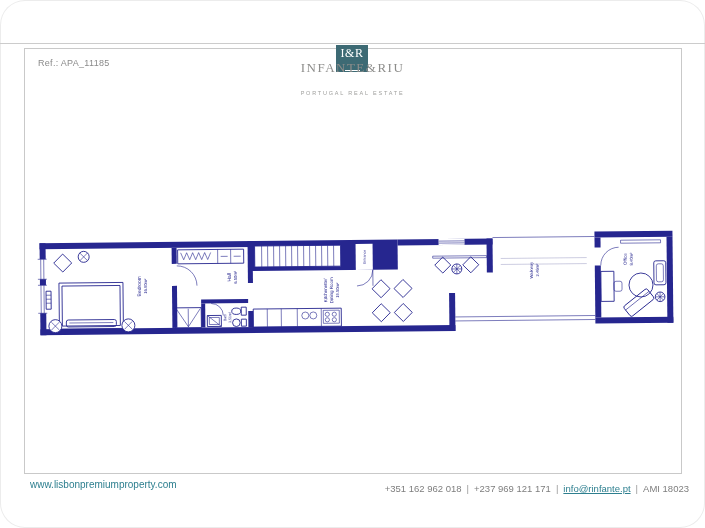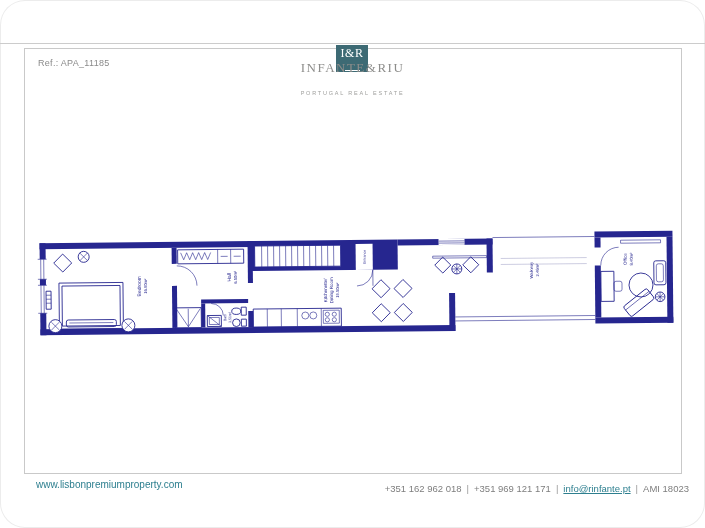--- a/index.html
+++ b/index.html
@@ -11,21 +11,21 @@
   .logo{position:absolute;left:0;top:0;width:705px;text-align:center;}
   .logo-square{position:absolute;left:336px;top:45px;width:32px;height:27px;background:var(--brand);
                display:flex;flex-direction:column;align-items:center;justify-content:center;gap:7px;}
   .logo-mono{color:#fff;font-family:"Liberation Serif",serif;font-size:12px;letter-spacing:.5px;}
   .logo-underline{width:15px;height:1px;background:#ffffff;margin-top:2px;}
   .logo-name{position:absolute;left:0;top:60px;width:705px;text-align:center;
              font-family:"Liberation Serif",serif;font-size:13px;color:#8d8d8b;letter-spacing:1.5px;}
   .logo-tagline{position:absolute;left:0;top:90px;width:705px;text-align:center;
                 font-size:5.5px;color:#a0a09e;letter-spacing:1.8px;}
   .plan{position:absolute;left:35px;top:226px;width:640px;height:122px;transform:rotate(-0.6deg);}
-  .footer-web{position:absolute;left:30px;top:479px;font-size:10px;color:var(--link);text-decoration:none;margin-left:6px;}
+  .footer-web{position:absolute;left:30px;top:479px;font-size:10px;color:var(--link);text-decoration:none;}
   .footer-contact{position:absolute;right:16px;top:483px;font-size:9.5px;color:#7e7e7e;}
   .footer-contact .sep{margin:0 5px;color:#9a9a9a;}
   .footer-contact .email{color:var(--link);text-decoration:underline;text-align:right;}
   
   .w{fill:var(--wall);}
   .wh{fill:#ffffff;}
   .f{fill:none;stroke:var(--wall);stroke-width:0.9;}
   .fw{fill:#ffffff;stroke:var(--wall);stroke-width:0.9;}
   .thin{fill:none;stroke:var(--wall);stroke-width:0.6;}
   .faint{fill:none;stroke:#9a9ac2;stroke-width:0.5;}
@@ -218,16 +218,16 @@
       <text class="lbl t42" transform="rotate(-90 504 46)" x="504" y="46">2.46m²</text>
 
       <text class="lbl t45" transform="rotate(-90 592 36)" x="592" y="36">Office</text>
       <text class="lbl t42" transform="rotate(-90 598 36)" x="598" y="36">8.40m²</text>
     </g>
   </svg>
 
   <a class="footer-web" href="#">www.lisbonpremiumproperty.com</a>
 
   <div class="footer-contact">
-    <span>+351 162 962 018</span><span class="sep">|</span><span>+351 969 121 171</span><span class="sep">|</span><a class="email" href="#">info@rinfante.pt</a><span class="sep">|</span><span>AMI 18023</span>
+    <span>+351 162 962 018</span><span class="sep">|</span><span>+237 969 121 171</span><span class="sep">|</span><a class="email" href="#">info@rinfante.pt</a><span class="sep">|</span><span>AMI 18023</span>
   </div>
 
 </div>
 
 </body></html>

